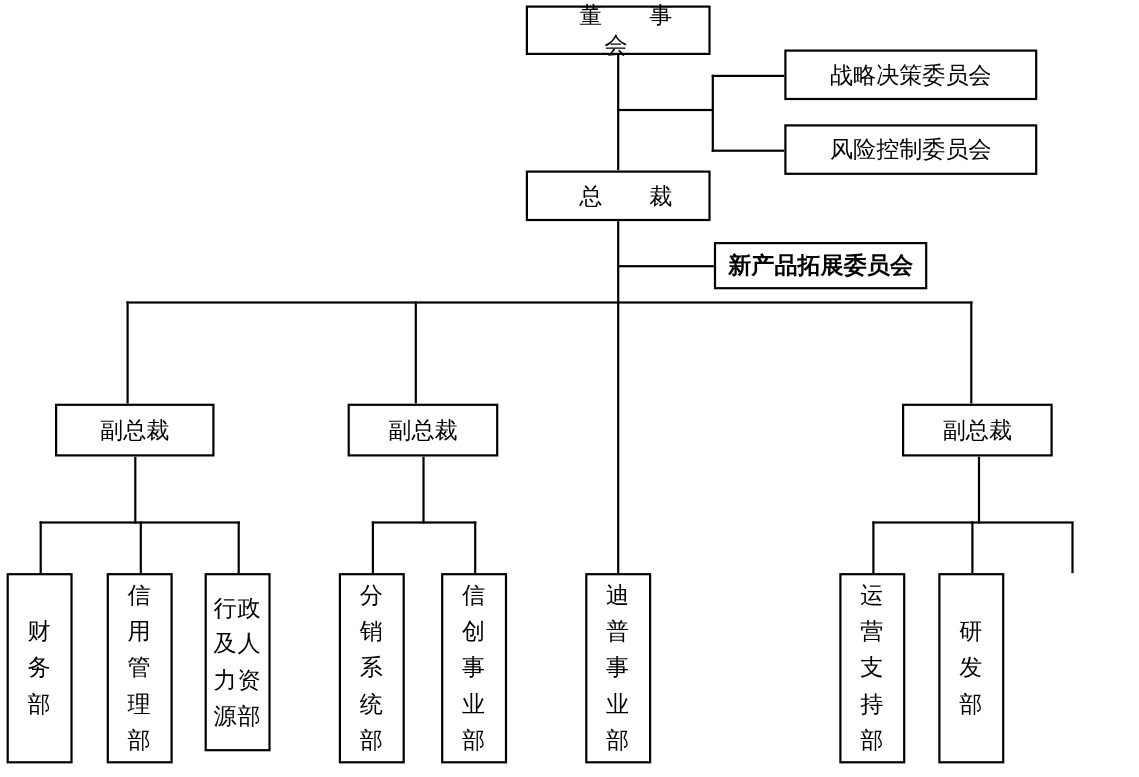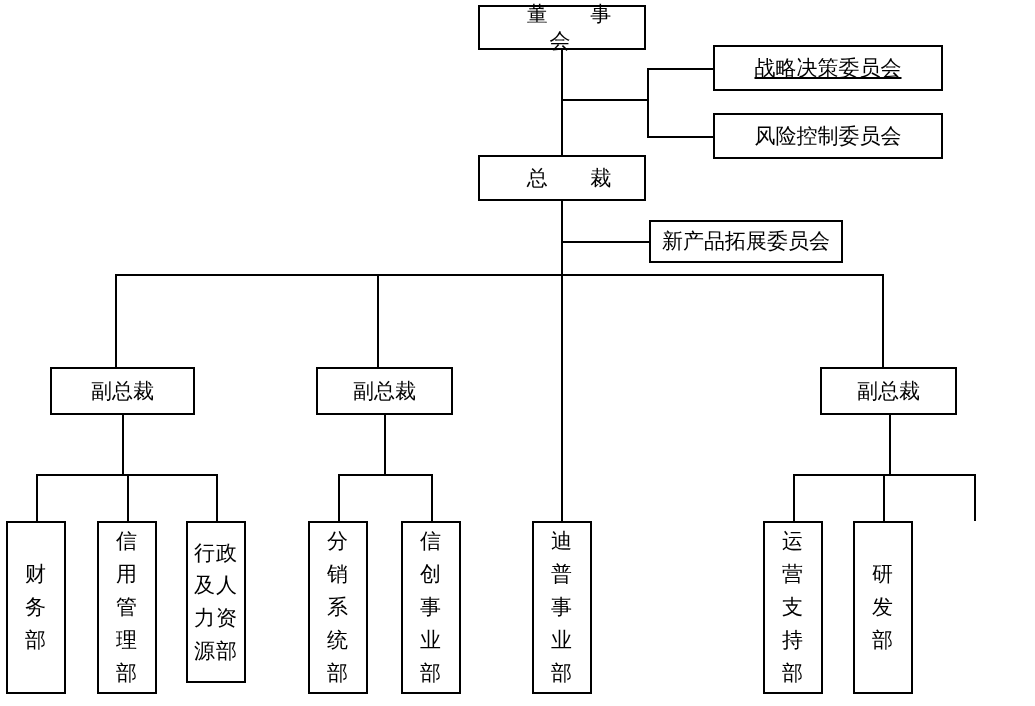--- a/index.html
+++ b/index.html
@@ -102,33 +102,33 @@
   <div class="ln v" style="left:889px; top:415px; height:61px;"></div>
   <div class="ln h" style="left:793px; top:474px; width:182px;"></div>
   <div class="ln v" style="left:793px; top:474px; height:47px;"></div>
   <div class="ln v" style="left:883px; top:474px; height:47px;"></div>
   <div class="ln v" style="left:974px; top:474px; height:47px;"></div>
 
   <div class="node h-node mid-space" style="left:478px; top:5px; width:168px; height:45px;">
     <span class="lbl">董 事 会</span>
   </div>
 
-  <div class="node h-node" style="left:713px; top:45px; width:230px; height:46px;text-decoration:underline;">
+  <div class="node h-node" style="left:713px; top:45px; width:230px; height:46px;">
     <span class="lbl">战略决策委员会</span>
   </div>
 
   <div class="node h-node" style="left:713px; top:113px; width:230px; height:46px;">
     <span class="lbl">风险控制委员会</span>
   </div>
 
   <div class="node h-node mid-space" style="left:478px; top:155px; width:168px; height:46px;">
     <span class="lbl">总 裁</span>
   </div>
 
-  <div class="node h-node" style="left:649px; top:220px; width:194px; height:43px;">
+  <div class="node h-node" style="left:649px; top:220px; width:194px; height:43px;font-weight:bold;">
     <span class="lbl">新产品拓展委员会</span>
   </div>
 
   <div class="node h-node" style="left:50px; top:367px; width:145px; height:48px;">
     <span class="lbl">副总裁</span>
   </div>
 
   <div class="node h-node" style="left:316px; top:367px; width:137px; height:48px;">
     <span class="lbl">副总裁</span>
   </div>

